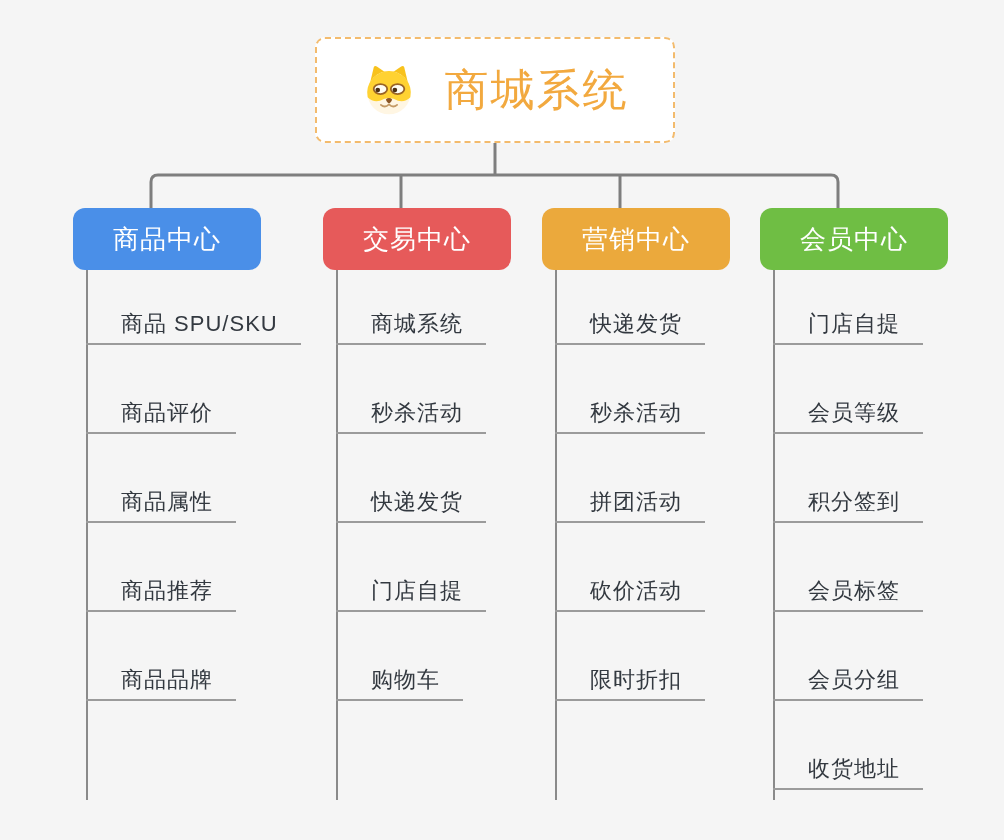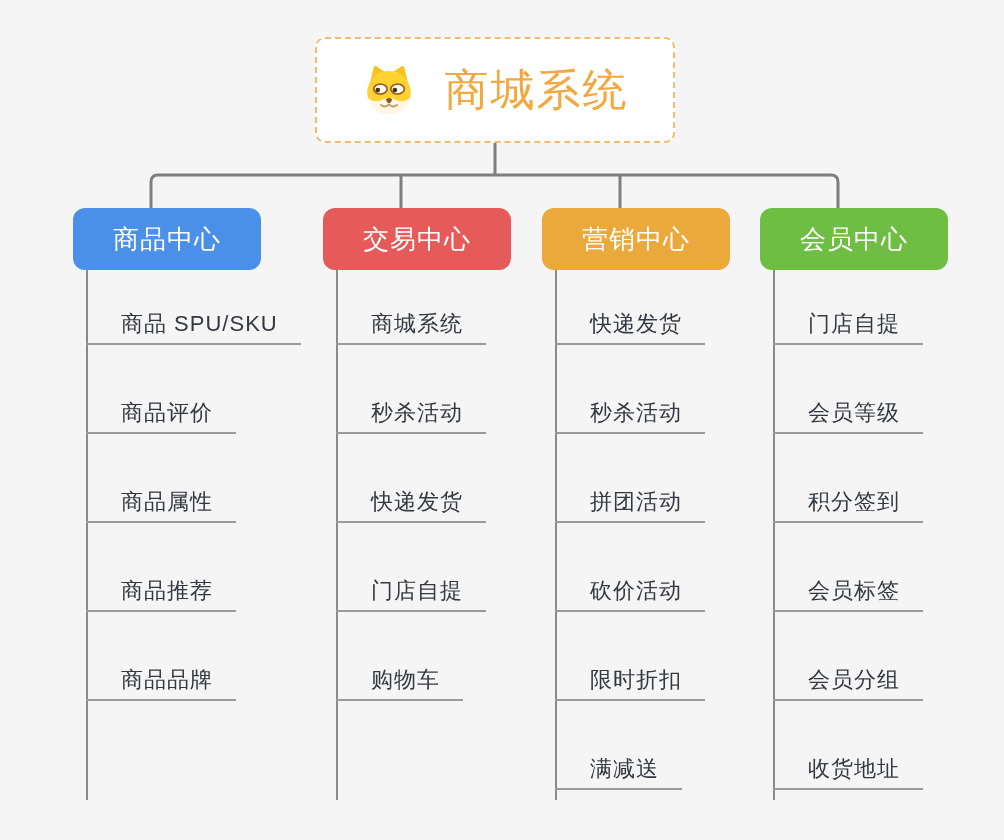--- a/index.html
+++ b/index.html
@@ -144,23 +144,20 @@
         </div>
       <div class="item">
           <span class="item-line">拼团活动</span>
         </div>
       <div class="item">
           <span class="item-line">砍价活动</span>
         </div>
       <div class="item">
           <span class="item-line">限时折扣</span>
         </div>
-      <div class="item">
-          <span class="item-line">满减送</span>
-        </div>
     </div>
   </div>
 
   <div class="column col3">
     <div class="branch-box" style="background-color: rgb(111, 190, 68);">
       <span>会员中心</span>
     </div>
     <div class="trunk"></div>
     <div class="items">
       <div class="item">

